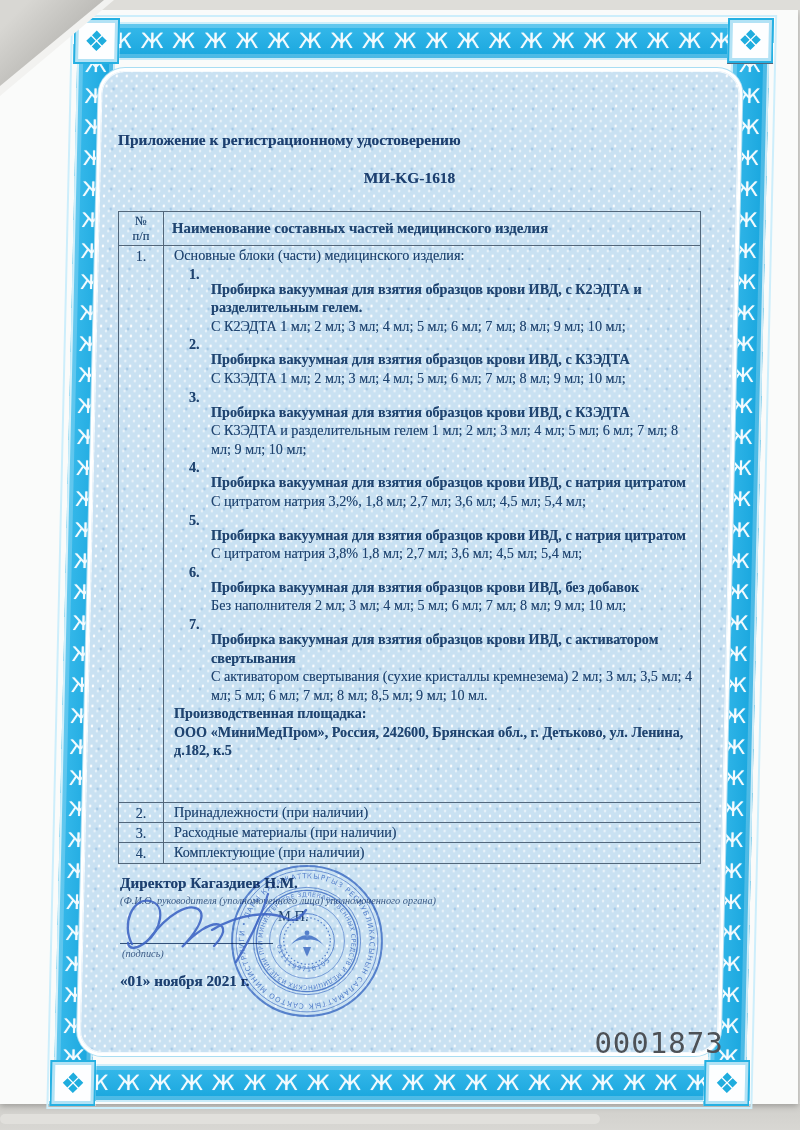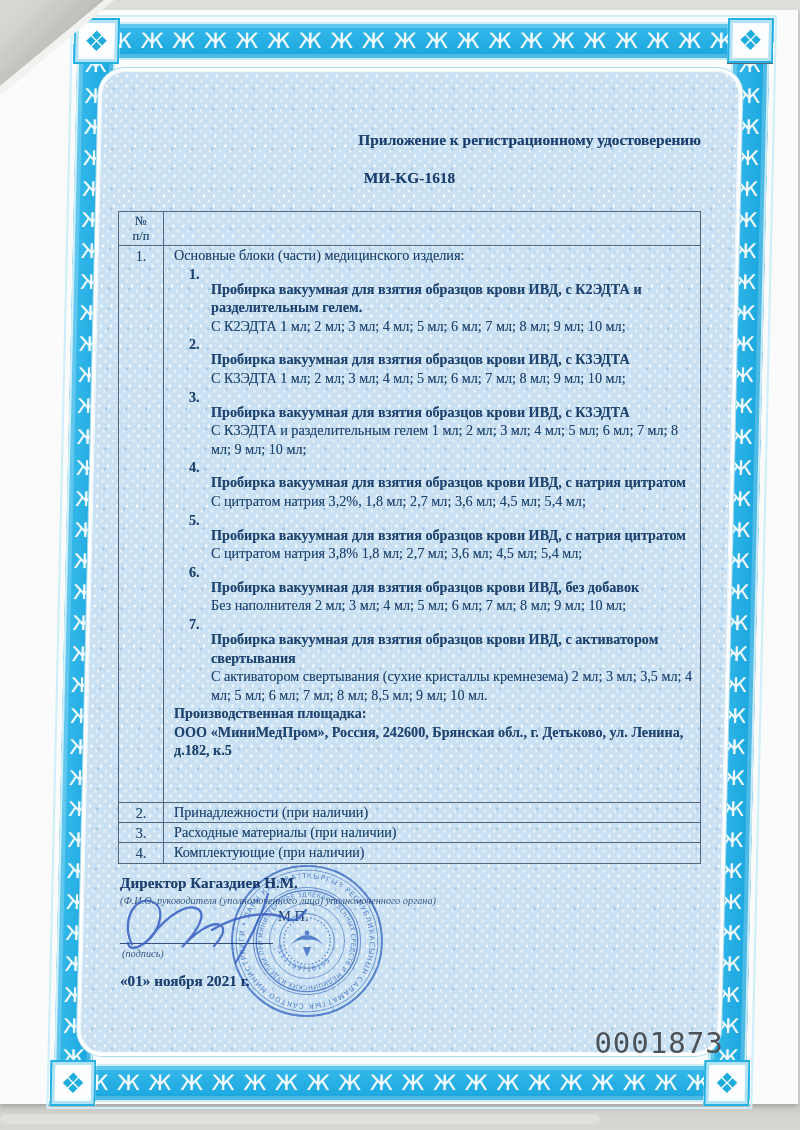--- a/index.html
+++ b/index.html
@@ -50,21 +50,21 @@
     background-color:#c9e1f2;
     background-image:
       radial-gradient(rgba(255,255,255,.95) 1px, transparent 1.6px),
       radial-gradient(rgba(255,255,255,.55) 1px, transparent 1.6px),
       radial-gradient(rgba(96,152,205,.30) 1.1px, transparent 1.8px);
     background-size:10px 10px,10px 10px,20px 20px;
     background-position:0 0,5px 5px,2px 8px; }
 
   
   .content { position:absolute; inset:0; z-index:5; color:#1f4470; }
-  .doc-title { position:absolute; left:118px; top:131px; width:583px; text-align:right;
+  .doc-title { position:absolute; left:118px; top:131px; width:583px; text-align:left;
     font-weight:bold; font-size:15.4px; color:#1d4070; text-shadow:0 0 .5px rgba(29,64,112,.55); }
   .doc-number { position:absolute; left:118px; top:169px; width:583px; text-align:center;
     font-weight:bold; font-size:15.4px; color:#1d4070; text-shadow:0 0 .5px rgba(29,64,112,.55); }
 
   .tbl { position:absolute; left:118px; top:211px; width:583px;
     border:1.2px solid #52677b; font-size:14.2px; line-height:18.6px;
     text-shadow:0 0 .4px rgba(31,68,112,.5); }
   .tr { display:flex; border-bottom:1.2px solid #52677b; }
   .tr:last-child { border-bottom:none; }
   .td-num { width:45px; flex:0 0 45px; border-right:1.2px solid #52677b;
@@ -146,20 +146,21 @@
 
   <div class="doc-title">Приложение к регистрационному удостоверению</div>
   <div class="doc-number">МИ-KG-1618</div>
 
   <div class="tbl">
     <div class="tr thead">
       <div class="td-num th-num">
         <div>№</div>
         <div>п/п</div>
       </div>
+      <div class="th-name">Наименование составных частей медицинского изделия</div>
     </div>
 
     <div class="tr row-big">
       <div class="td-num">1.</div>
       <div class="td-main">
         <div>Основные блоки (части) медицинского изделия:</div>
 
         <div class="item">
           <span class="item-num">1.</span>
           <span class="item-body"><span class="item-title">Пробирка вакуумная для взятия образцов крови ИВД, с К2ЭДТА и разделительным гелем.</span><br>

